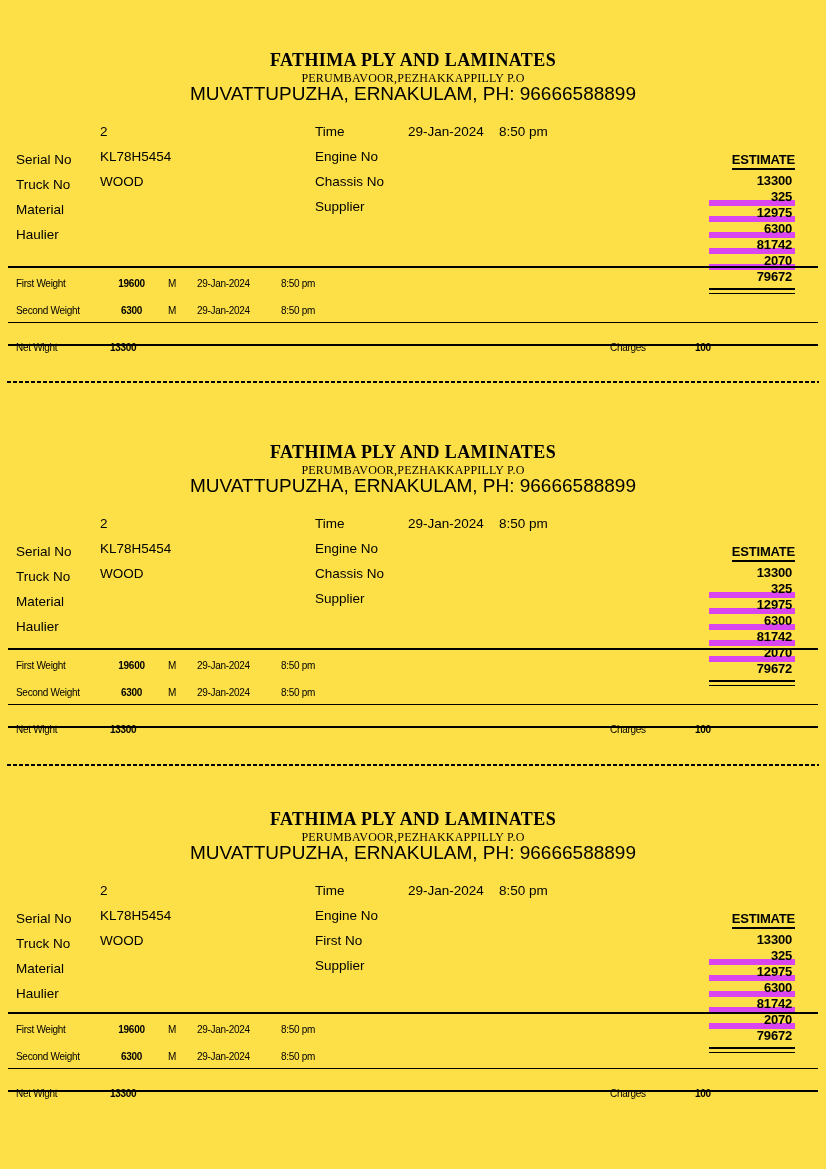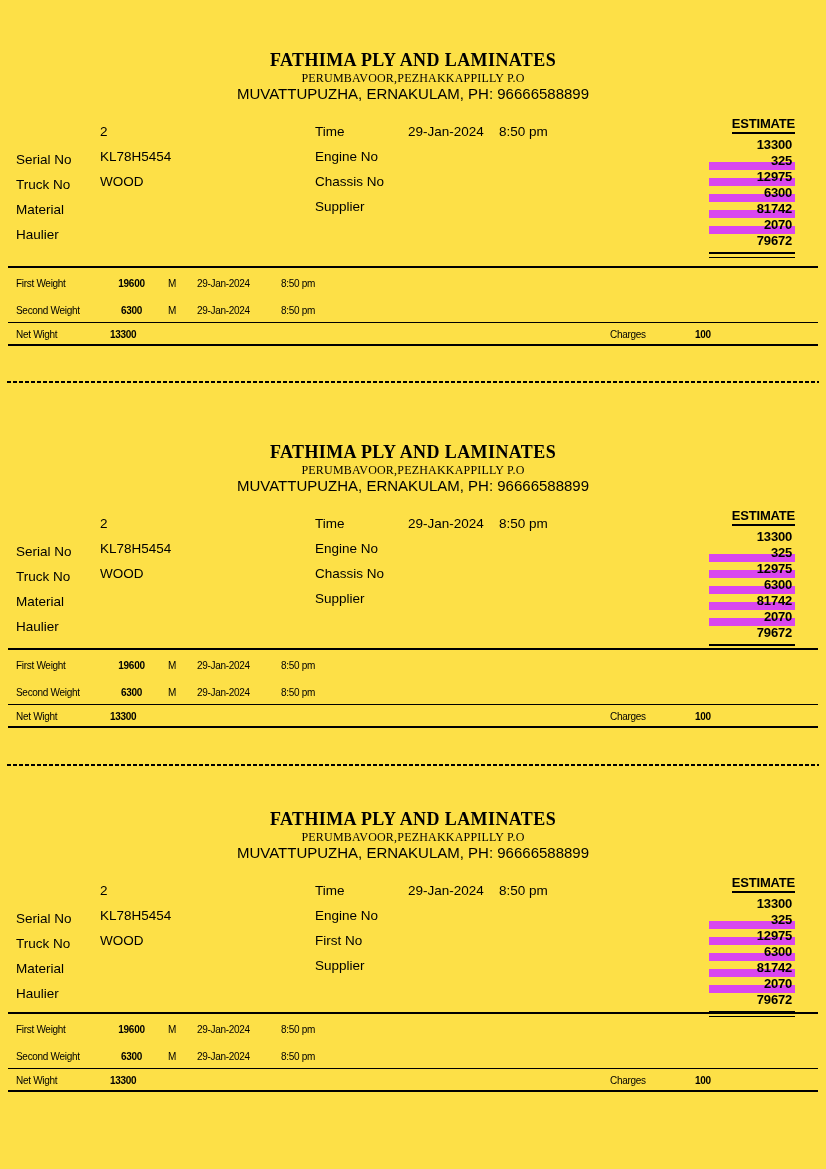--- a/index.html
+++ b/index.html
@@ -5,44 +5,44 @@
   html,body{margin:0;padding:0;background:#ffffff;}
   .page{
     position:relative;width:826px;height:1169px;background:#fde047;
     font-family:"Liberation Sans",sans-serif;color:#000;overflow:hidden;
   }
   .section{position:absolute;left:0;right:0;height:300px;}
   
   .hdr{position:absolute;top:6px;left:0;right:0;text-align:center;}
   .title{font-family:"Liberation Serif",serif;font-weight:bold;font-size:18px;line-height:21px;letter-spacing:.4px;}
   .subtitle{font-family:"Liberation Serif",serif;font-size:12px;line-height:15px;letter-spacing:.2px;}
-  .address{font-family:"Liberation Sans",sans-serif;font-size:15px;line-height:15px;}
+  .address{font-family:"Liberation Sans",sans-serif;font-size:19px;line-height:15px;}
   
   .irow{position:absolute;left:0;right:0;height:14px;font-size:13.5px;line-height:14px;}
   .il{position:absolute;left:16px;margin-top:28px;}
   .iv{position:absolute;left:100px;}
   .ml{position:absolute;left:315px;}
   .mvd{position:absolute;left:408px;}
   .mvt{position:absolute;left:499px;}
   
   .est{position:absolute;top:73px;right:31px;width:86px;text-align:right;
        font-size:13px;font-weight:bold;letter-spacing:-.2px;}
-  .est-h{height:17px;line-height:14px;margin-bottom:4px;}
+  .est-h{height:17px;line-height:14px;margin-bottom:4px;margin-top:36px;}
   .est-h span{display:inline-block;border-bottom:2px solid #000;padding-bottom:1px;}
   .est-r{height:16px;line-height:14px;box-sizing:border-box;padding-right:3px;}
-  .est-r.u{border-bottom:8px solid #d946ef;}
+  .est-r.u{border-bottom:6px solid #d946ef;}
   .dbl{height:3px;margin-top:2px;border-top:2px solid #000;border-bottom:1.5px solid #000;}
   
   .wtable{position:absolute;left:8px;width:810px;box-sizing:border-box;
           border-top:2.5px solid #000;border-bottom:2.5px solid #000;
           font-size:10px;letter-spacing:-.3px;}
   .wrow{position:relative;height:27px;}
   .wrow .txt{position:absolute;top:9px;height:14px;line-height:14px;}
   .wnet{position:relative;height:21px;border-top:1.5px solid #000;}
-  .wnet .txt{position:absolute;top:5px;height:14px;line-height:14px;}
+  .wnet .txt{position:absolute;top:18px;height:14px;line-height:14px;}
   .wl{left:8px;}
   .wv{left:95px;width:57px;text-align:center;font-weight:bold;}
   .wu{left:160px;}
   .wd{left:189px;}
   .wt{left:273px;}
   .wnv{left:102px;font-weight:bold;}
   .wcl{left:602px;}
   .wcv{left:687px;font-weight:bold;}
   
   .s1 .wtable{top:222px;}

